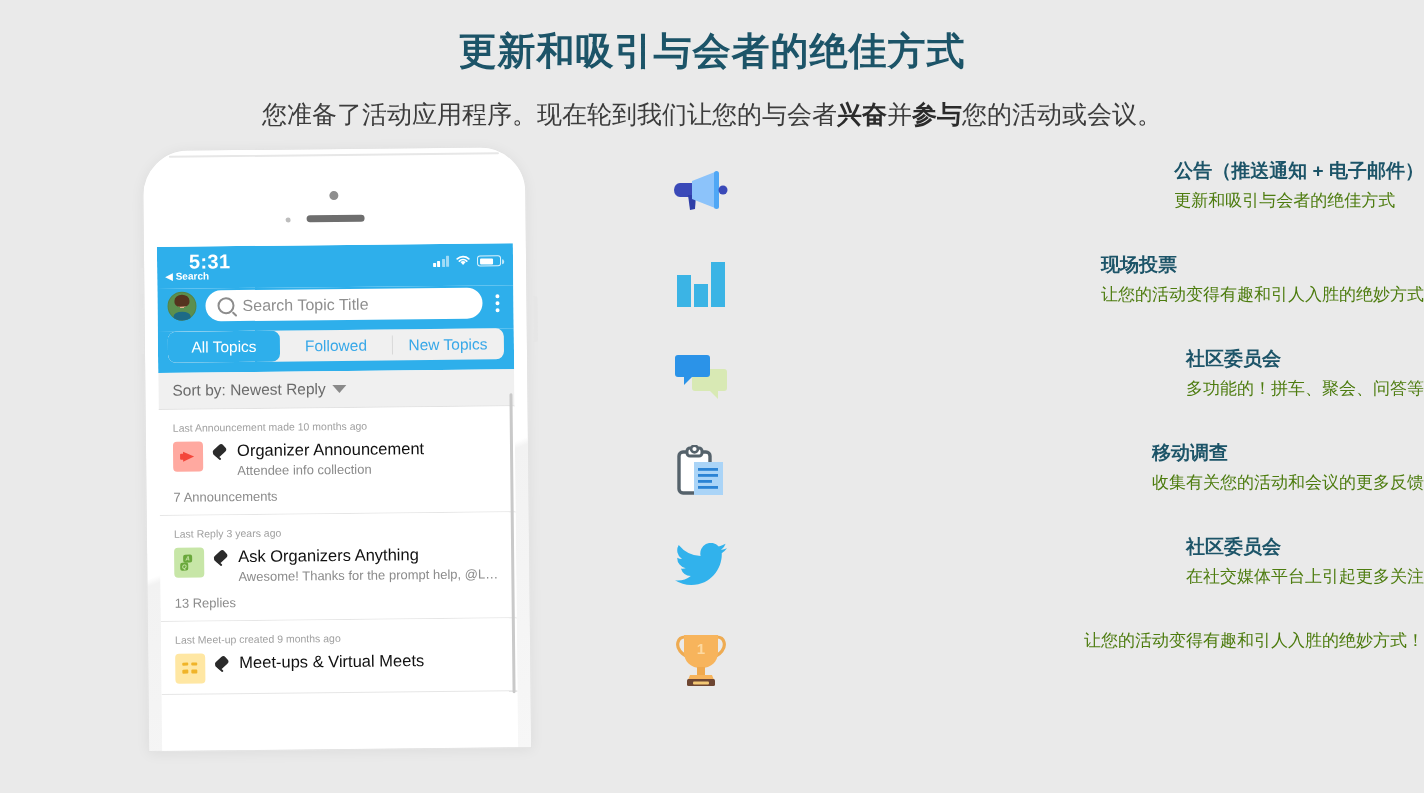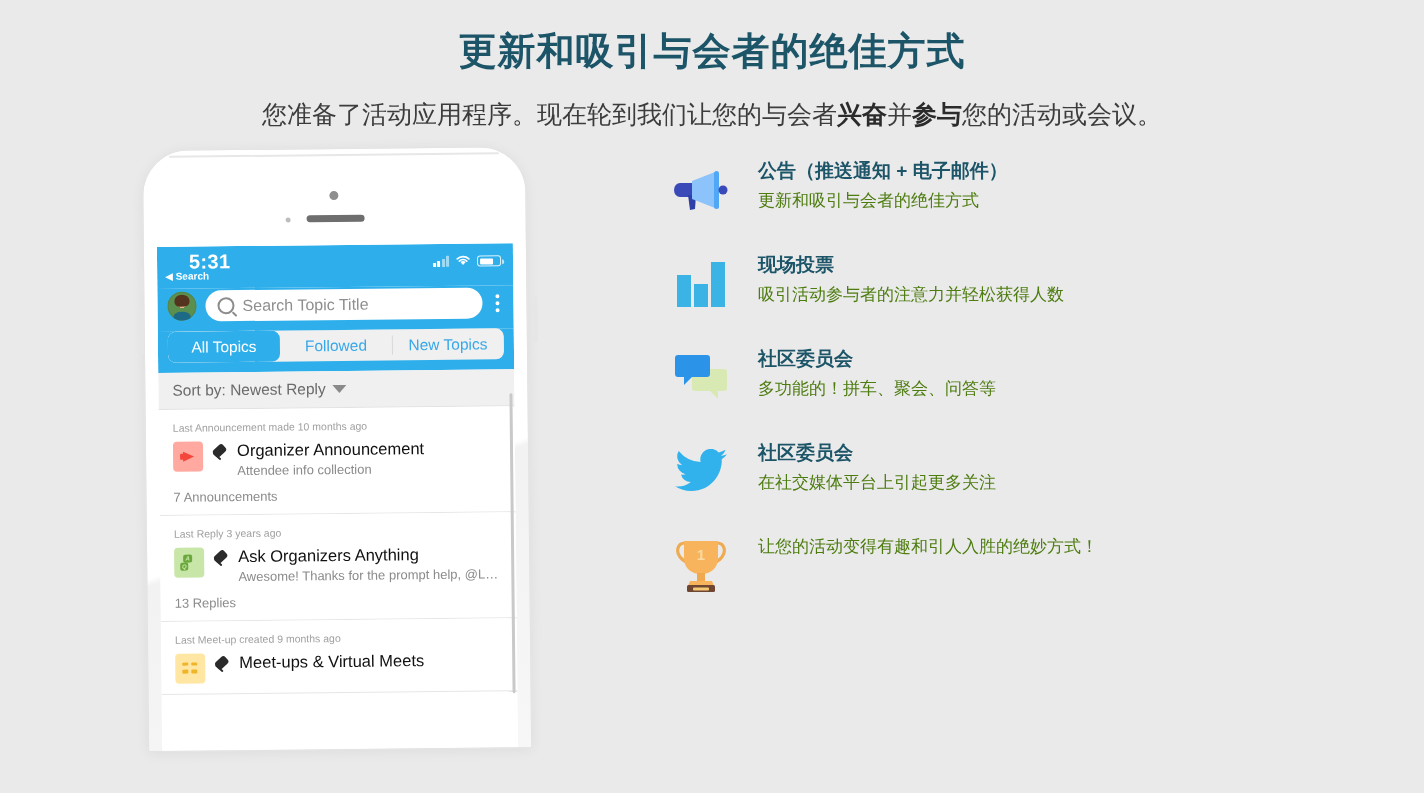--- a/index.html
+++ b/index.html
@@ -338,20 +338,21 @@
     border-radius: 2px;
   }
 
   
   .feature {
     display: flex;
     align-items: flex-start;
     gap: 26px;
     margin-bottom: 22px;
     min-height: 72px;
+    justify-content: space-between;
   }
   .f-icon {
     width: 62px;
     height: 62px;
     flex: none;
     display: flex;
     align-items: center;
     justify-content: center;
     margin-top: 2px;
   }
@@ -515,37 +516,55 @@
     <div class="feature">
       <div class="f-icon">
         <svg width="52" height="50" viewBox="0 0 52 50">
           <rect x="2" y="17" width="14" height="32" fill="#3bb4e5"></rect>
           <rect x="19" y="26" width="14" height="23" fill="#3bb4e5"></rect>
           <rect x="36" y="4" width="14" height="45" fill="#3bb4e5"></rect>
         </svg>
       </div>
       <div class="f-text">
         <div class="f-title">现场投票</div>
-        <div class="f-desc">吸引活动参与者的注意力并轻松获得人数</div>
+        <div class="f-desc">让您的活动变得有趣和引人入胜的绝妙方式</div>
       </div>
     </div>
 
     <div class="feature">
       <div class="f-icon">
         <svg width="54" height="48" viewBox="0 0 54 48">
           <path d="M21 16 H50 A3 3 0 0 1 53 19 V35 A3 3 0 0 1 50 38 H44 L44 46 L36 38 H21 A3 3 0 0 1 18 35 V19 A3 3 0 0 1 21 16 Z" fill="#d8e9b4"></path>
           <path d="M4 2 H33 A3 3 0 0 1 36 5 V21 A3 3 0 0 1 33 24 H18 L10 32 L10 24 H4 A3 3 0 0 1 1 21 V5 A3 3 0 0 1 4 2 Z" fill="#2b93e8"></path>
         </svg>
       </div>
       <div class="f-text">
         <div class="f-title">社区委员会</div>
         <div class="f-desc">多功能的！拼车、聚会、问答等</div>
       </div>
     </div>
 
+    <div class="feature">
+      <div class="f-icon">
+        <svg width="50" height="52" viewBox="0 0 50 52">
+          <rect x="3" y="7" width="31" height="41" rx="4" fill="#fff" stroke="#55626b" stroke-width="3.4"></rect>
+          <rect x="11" y="3" width="15" height="8" rx="3" fill="#fff" stroke="#55626b" stroke-width="3"></rect>
+          <circle cx="18.5" cy="4" r="3.4" fill="#fff" stroke="#55626b" stroke-width="2.6"></circle>
+          <rect x="18" y="17" width="29" height="33" fill="#aad4f7"></rect>
+          <rect x="22" y="23" width="20" height="2.8" fill="#2b83d4"></rect>
+          <rect x="22" y="29" width="20" height="2.8" fill="#2b83d4"></rect>
+          <rect x="22" y="35" width="14" height="2.8" fill="#2b83d4"></rect>
+          <rect x="22" y="41" width="20" height="2.8" fill="#2b83d4"></rect>
+        </svg>
+      </div>
+      <div class="f-text">
+        <div class="f-title">移动调查</div>
+        <div class="f-desc">收集有关您的活动和会议的更多反馈</div>
+      </div>
+    </div>
 
     <div class="feature">
       <div class="f-icon">
         <svg width="52" height="44" viewBox="0 0 52 44">
           <path d="M52 5.2a21 21 0 0 1-6.1 1.7A10.7 10.7 0 0 0 50.6.8a21.3 21.3 0 0 1-6.8 2.6A10.6 10.6 0 0 0 25.6 13a30.2 30.2 0 0 1-21.9-11.1 10.6 10.6 0 0 0 3.3 14.2 10.5 10.5 0 0 1-4.8-1.3v.1a10.6 10.6 0 0 0 8.5 10.4 10.7 10.7 0 0 1-4.8.2 10.6 10.6 0 0 0 9.9 7.4A21.3 21.3 0 0 1 0 37.3 30.1 30.1 0 0 0 16.4 42c19.6 0 30.4-16.3 30.4-30.4l-.1-1.4A21.6 21.6 0 0 0 52 5.2z" fill="#31b2ec"></path>
         </svg>
       </div>
       <div class="f-text">
         <div class="f-title">社区委员会</div>
         <div class="f-desc">在社交媒体平台上引起更多关注</div>

